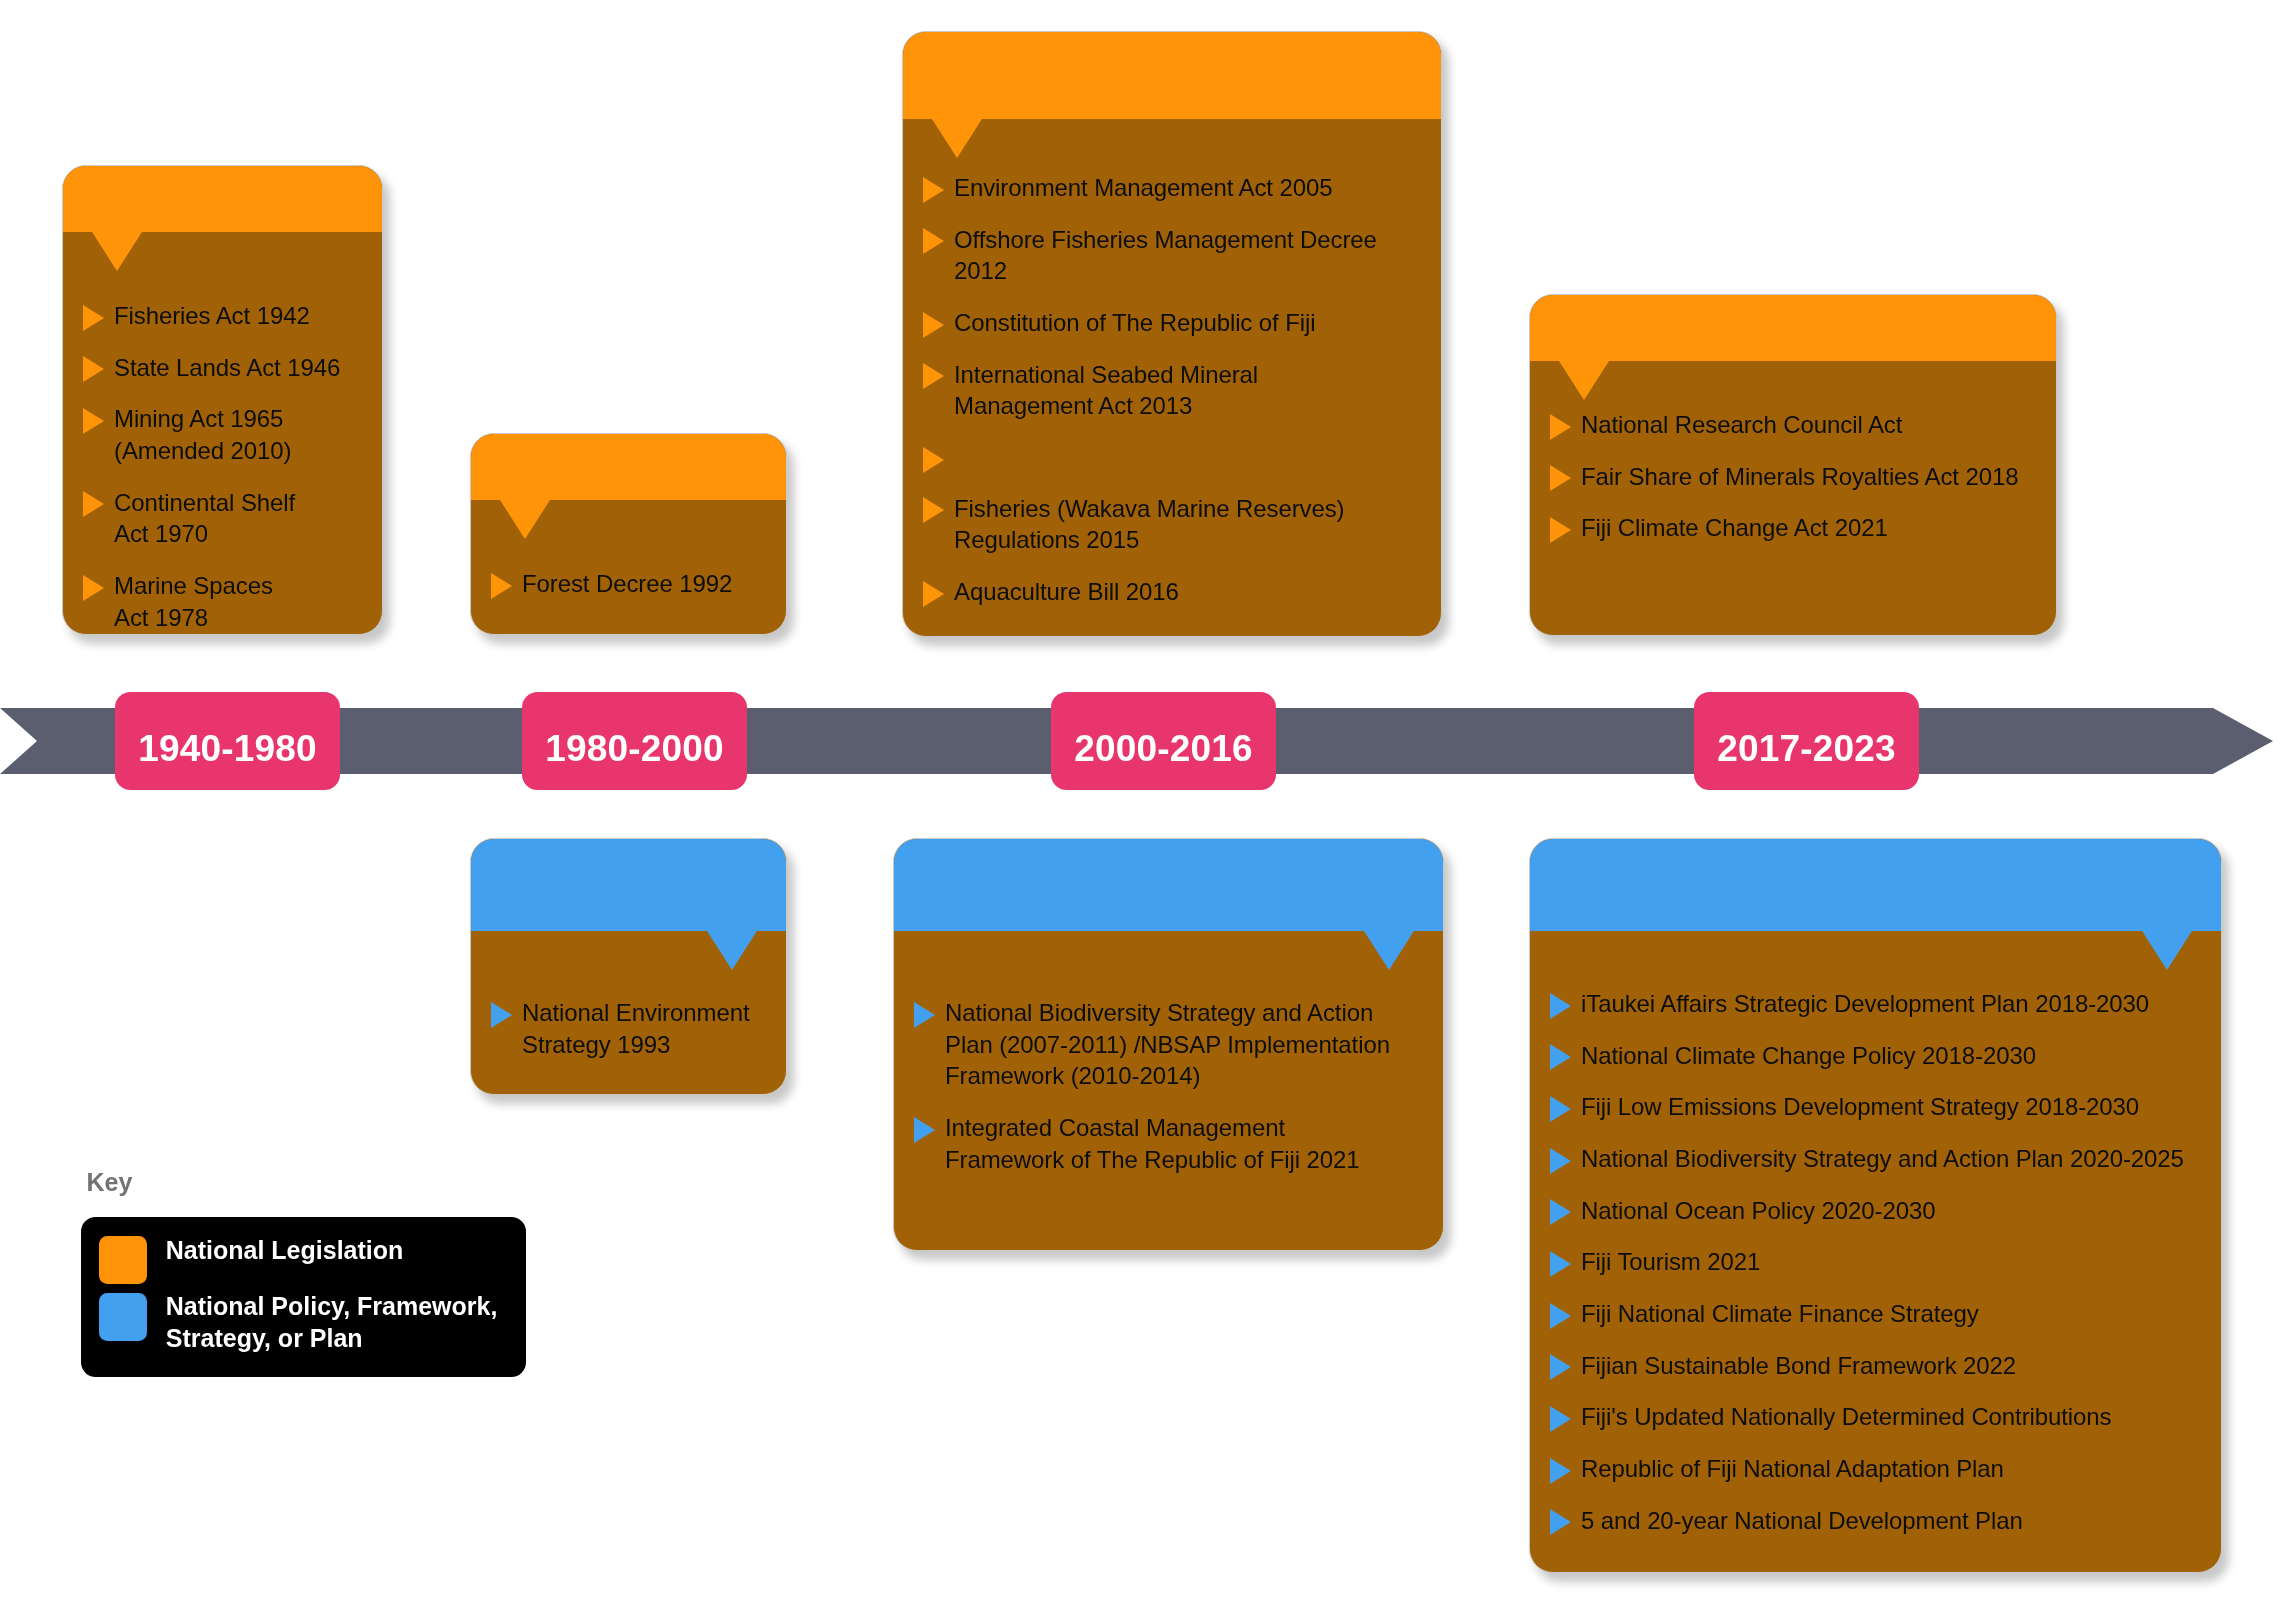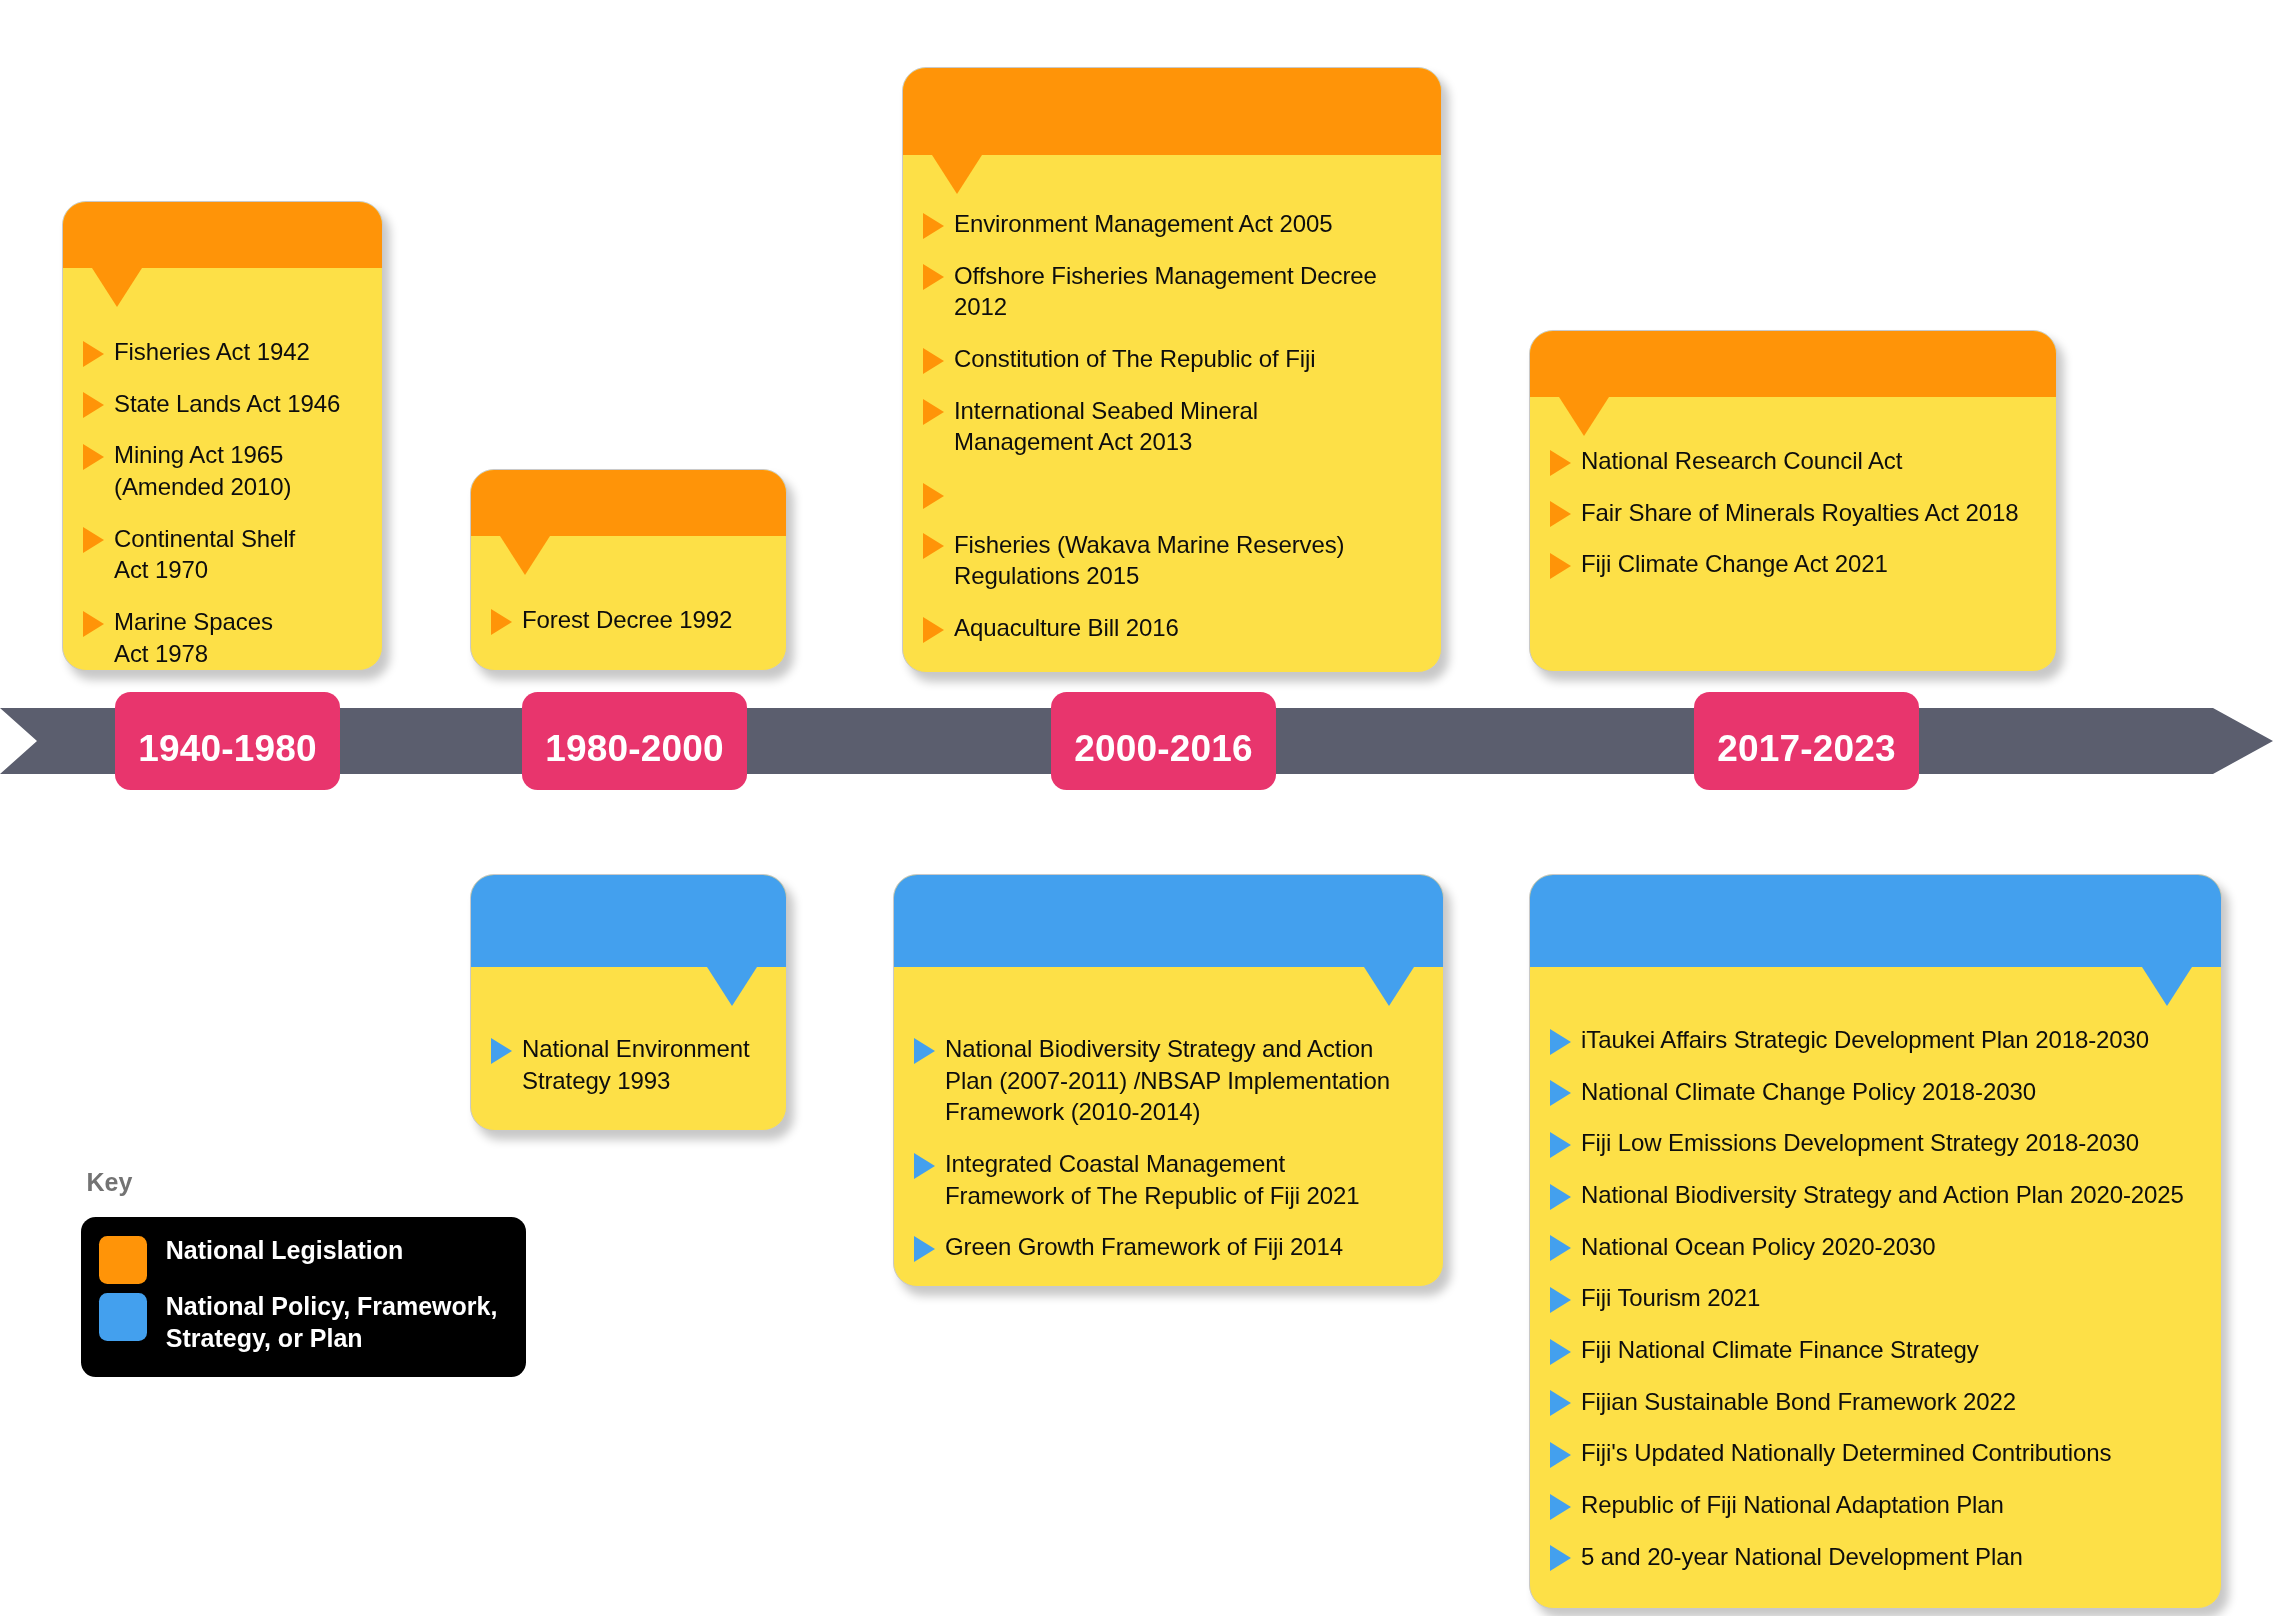--- a/index.html
+++ b/index.html
@@ -18,26 +18,25 @@
     width: 2296px;
     height: 1616px;
     background: #ffffff;
     overflow: hidden;
   }
 
   
   .card {
     position: absolute;
     box-sizing: border-box;
-    background: #fde047;
+    background: #a16207;
     border: 1.4px solid #c9c9c9;
     border-radius: 24px;
     box-shadow: 6.4px 8.3px 10px rgba(0,0,0,0.22);
     overflow: hidden;
-    margin-top: 36px;
   }
   .card-head {
     position: relative;
     width: 100%;
     box-sizing: border-box;
   }
   .card-notch {
     position: absolute;
     width: 0;
     height: 0;
@@ -315,24 +314,20 @@
         <span class="tri"></span>
         <span class="bullet-text">National Biodiversity Strategy and Action
 Plan (2007-2011) /NBSAP Implementation
 Framework (2010-2014)</span>
       </div>
       <div class="bullet-row">
         <span class="tri"></span>
         <span class="bullet-text">Integrated Coastal Management
 Framework of The Republic of Fiji 2021</span>
       </div>
-      <div class="bullet-row">
-        <span class="tri"></span>
-        <span class="bullet-text">Green Growth Framework of Fiji 2014</span>
-      </div>
     </div>
   </div>
 
   <div class="card policy" style="left:1529px; top:838px; width:693px; height:735px;">
     <div class="card-head" style="height:92px;">
       <span class="card-notch"></span>
     </div>
     <div class="card-body" style="padding-top:57px;">
       <div class="bullet-row">
         <span class="tri"></span>

